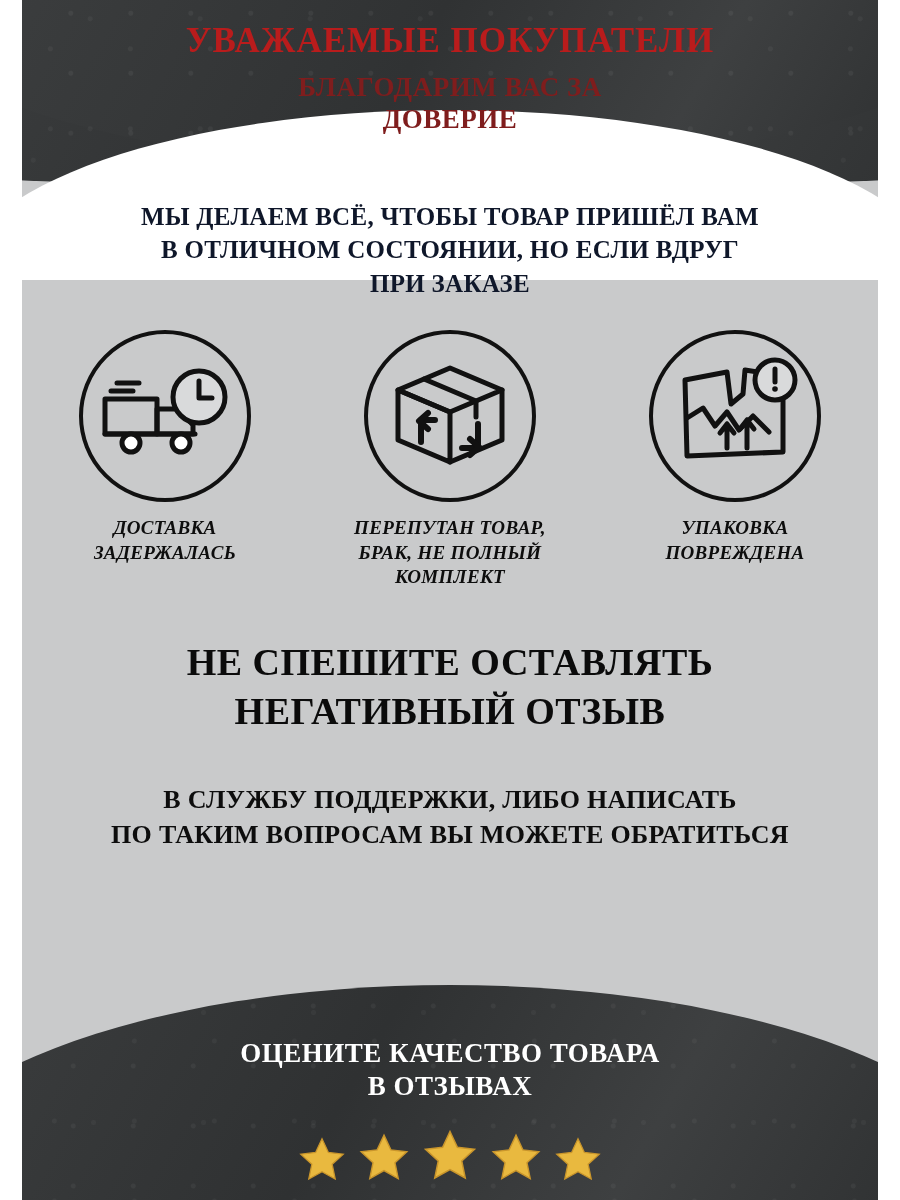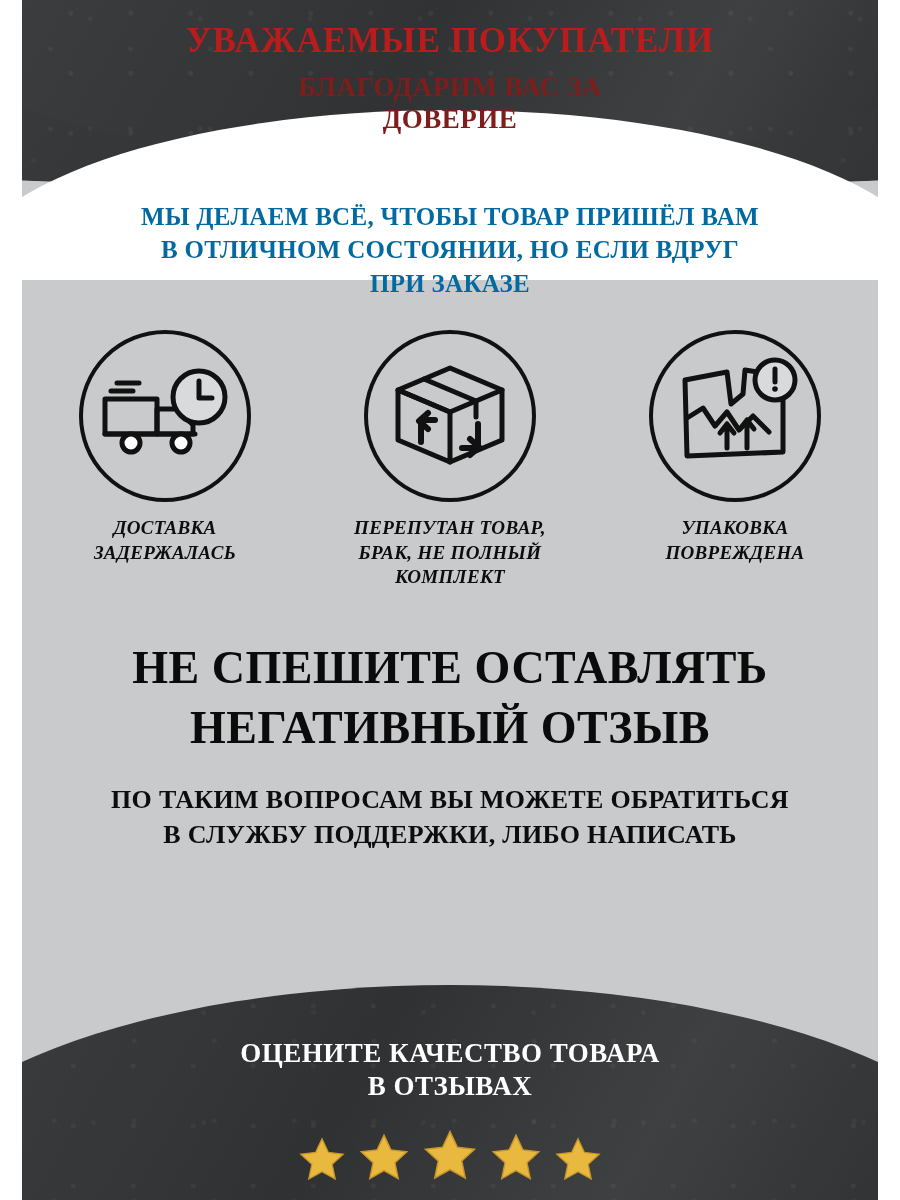--- a/index.html
+++ b/index.html
@@ -84,21 +84,21 @@
   .rail-right { right: 0; }
 
   
   .intro {
     position: absolute;
     top: 200px; left: 60px; width: 780px;
     text-align: center;
     font-size: 25px;
     font-weight: bold;
     line-height: 1.33;
-    color: #0369a1;
+    color: #0f172a;
     letter-spacing: 0.3px;
   }
 
   
   .icons-row {
     position: absolute;
     top: 330px; left: 40px; width: 820px;
     display: flex;
     justify-content: space-between;
   }
@@ -127,21 +127,21 @@
     line-height: 1.3;
     color: #0d0d0d;
     letter-spacing: 0.3px;
   }
 
   
   .big-heading {
     position: absolute;
     top: 638px; left: 60px; width: 780px;
     text-align: center;
-    font-size: 46px;
+    font-size: 38px;
     font-weight: bold;
     line-height: 1.3;
     color: #0b0b0b;
     letter-spacing: 0.5px;
   }
 
   
   .support {
     position: absolute;
     top: 782px; left: 55px; width: 790px;
@@ -301,22 +301,22 @@
       </div>
     </div>
   </div>
 
   <div class="big-heading">
     <div>НЕ СПЕШИТЕ ОСТАВЛЯТЬ</div>
     <div>НЕГАТИВНЫЙ ОТЗЫВ</div>
   </div>
 
   <div class="support">
+    <div>В СЛУЖБУ ПОДДЕРЖКИ, ЛИБО НАПИСАТЬ</div>
     <div>ПО ТАКИМ ВОПРОСАМ ВЫ МОЖЕТЕ ОБРАТИТЬСЯ</div>
-    <div>В СЛУЖБУ ПОДДЕРЖКИ, ЛИБО НАПИСАТЬ</div>
   </div>
 
   <div class="footer-band-wide"></div>
   <div class="footer-band"></div>
 
   <div class="footer-text">
     <div>ОЦЕНИТЕ КАЧЕСТВО ТОВАРА</div>
     <div>В ОТЗЫВАХ</div>
   </div>
 

